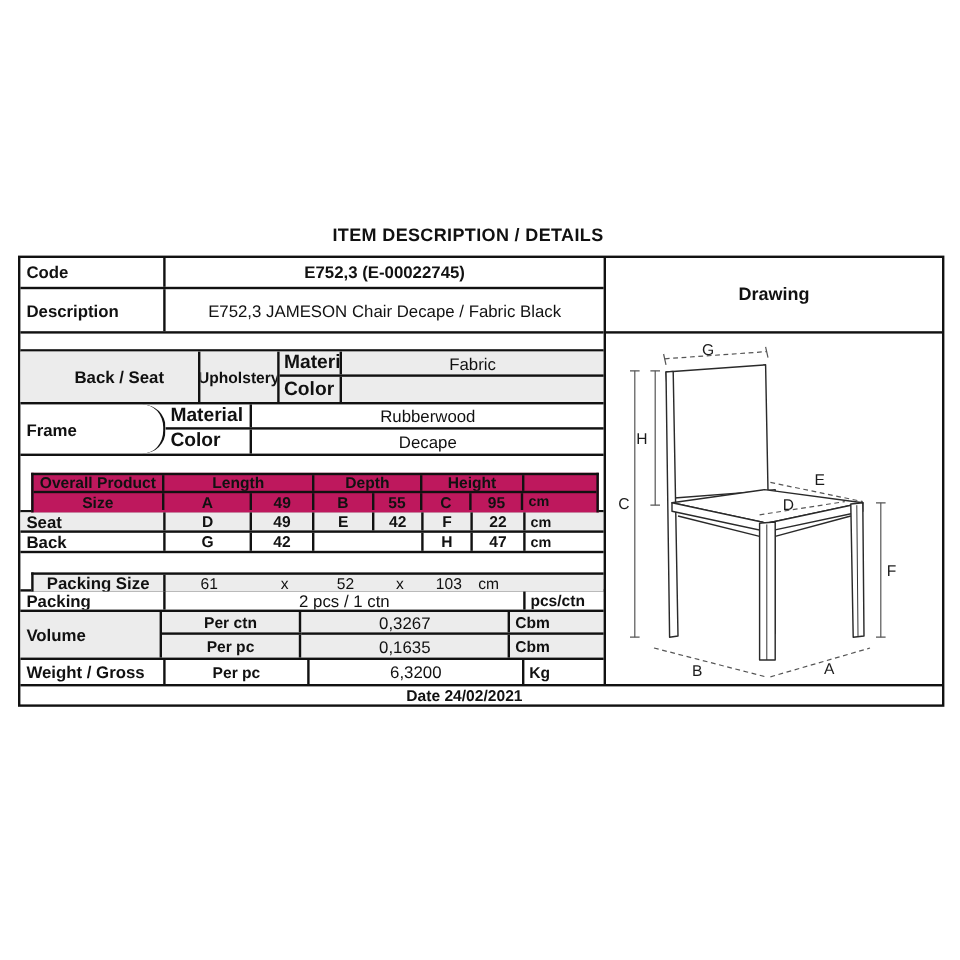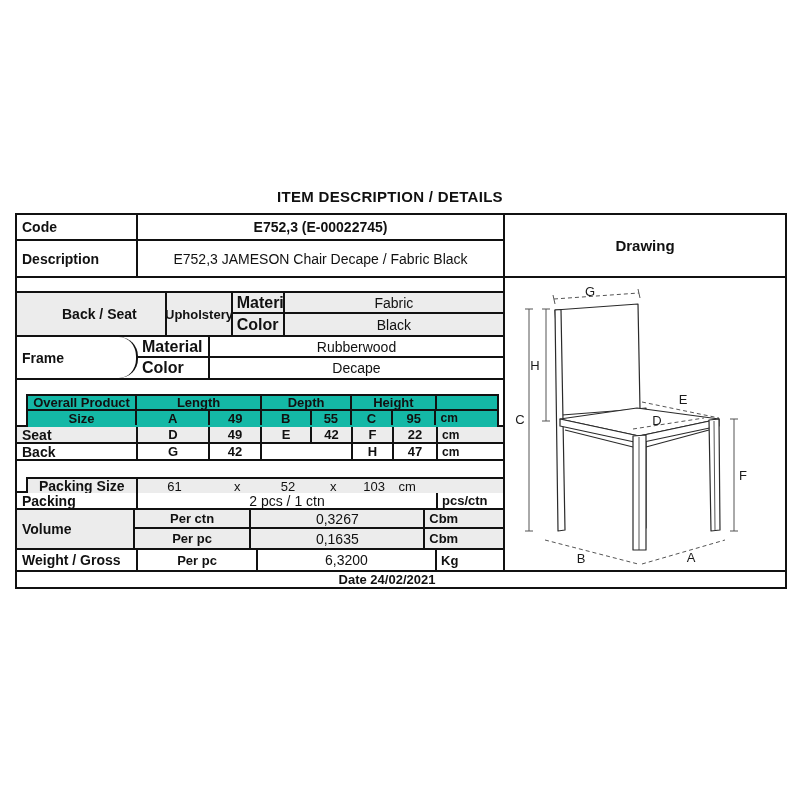--- a/index.html
+++ b/index.html
@@ -16,21 +16,21 @@
   .r.nobb{border-bottom:none;}
   .c{box-sizing:border-box;border-right:2px solid #111;display:flex;align-items:center;
      justify-content:center;font-size:13px;overflow:hidden;white-space:nowrap;}
   .c.endc{border-right:none;}
   .lab{justify-content:flex-start;padding-left:5px;font-weight:bold;font-size:14px;}
   .val{font-size:14px;}
   .bold{font-weight:bold;}
   .sm{font-size:16px;font-weight:bold;justify-content:flex-start;padding-left:4px;}
   .unit{font-size:12px;font-weight:bold;justify-content:flex-start;padding-left:4px;}
   .shade{background:#ececec;}
-  .yellow{background:#14b8a6;}
+  .yellow{background:#be185d;}
   .col{display:flex;flex-direction:column;box-sizing:border-box;}
   .subrow{display:flex;box-sizing:border-box;border-bottom:2px solid #111;}
   .subrow.nobb{border-bottom:none;}
   .spacer{box-sizing:border-box;}
   #ybox{border:2px solid #111;border-bottom:none;box-sizing:border-box;}
   #psbox{border:2px solid #111;border-right:none;border-bottom:none;box-sizing:border-box;display:flex;}
   #drawing-header{height:63px;border-bottom:2px solid #111;box-sizing:border-box;
       display:flex;align-items:center;justify-content:center;font-weight:bold;font-size:15px;}
   #date-row{position:absolute;left:0;top:355px;width:768px;height:17px;border-top:2px solid #111;
       box-sizing:border-box;display:flex;align-items:center;justify-content:center;
@@ -67,23 +67,20 @@
             <div class="c sm endc" style="width:100%;border-right:2px solid #111;">Material</div>
           </div>
           <div class="subrow nobb" style="height:21px;">
             <div class="c sm endc" style="width:100%;border-right:2px solid #111;">Color</div>
           </div>
         </div>
         <div class="col" style="width:241px;">
           <div class="subrow" style="height:21px;">
             <div class="c val endc" style="width:100%;">Fabric</div>
           </div>
-          <div class="subrow nobb" style="height:21px;">
-            <div class="c val endc" style="width:100%;">Black</div>
-          </div>
         </div>
       </div>
 
       <div class="r" style="height:43px;">
         <div class="c lab" style="width:121px;border-radius:19px;">Frame</div>
         <div class="col" style="width:72px;">
           <div class="subrow" style="height:21px;">
             <div class="c sm endc" style="width:100%;border-right:2px solid #111;">Material</div>
           </div>
           <div class="subrow nobb" style="height:20px;">

